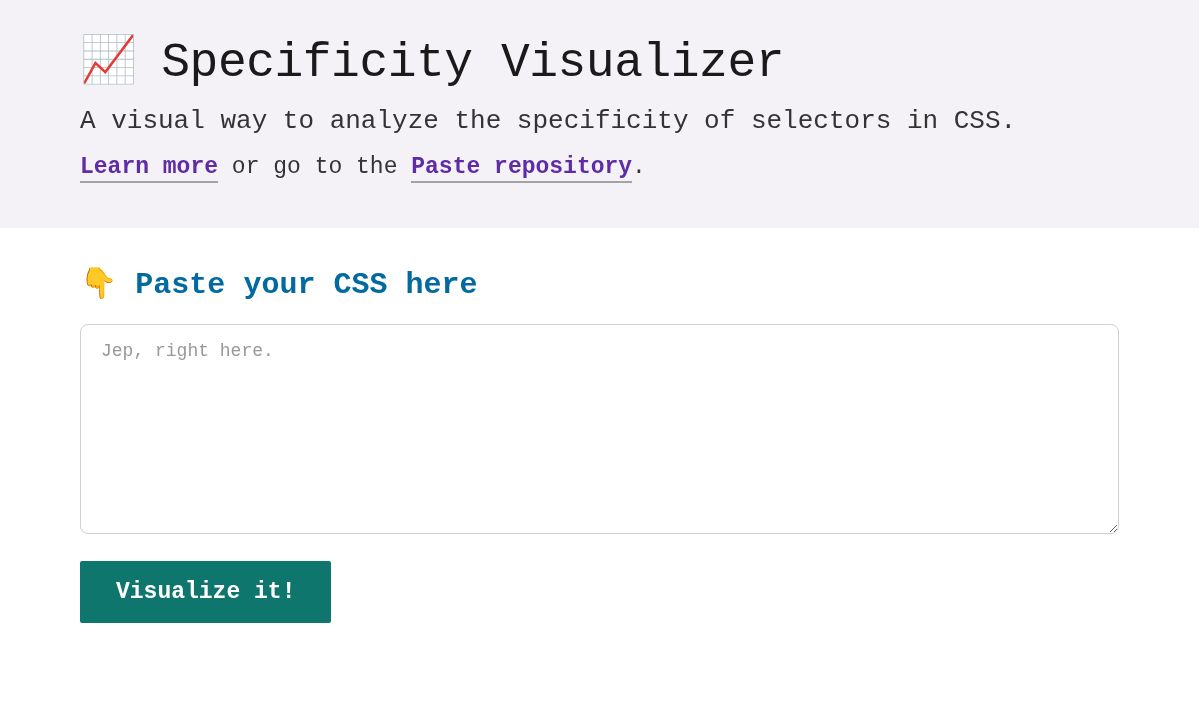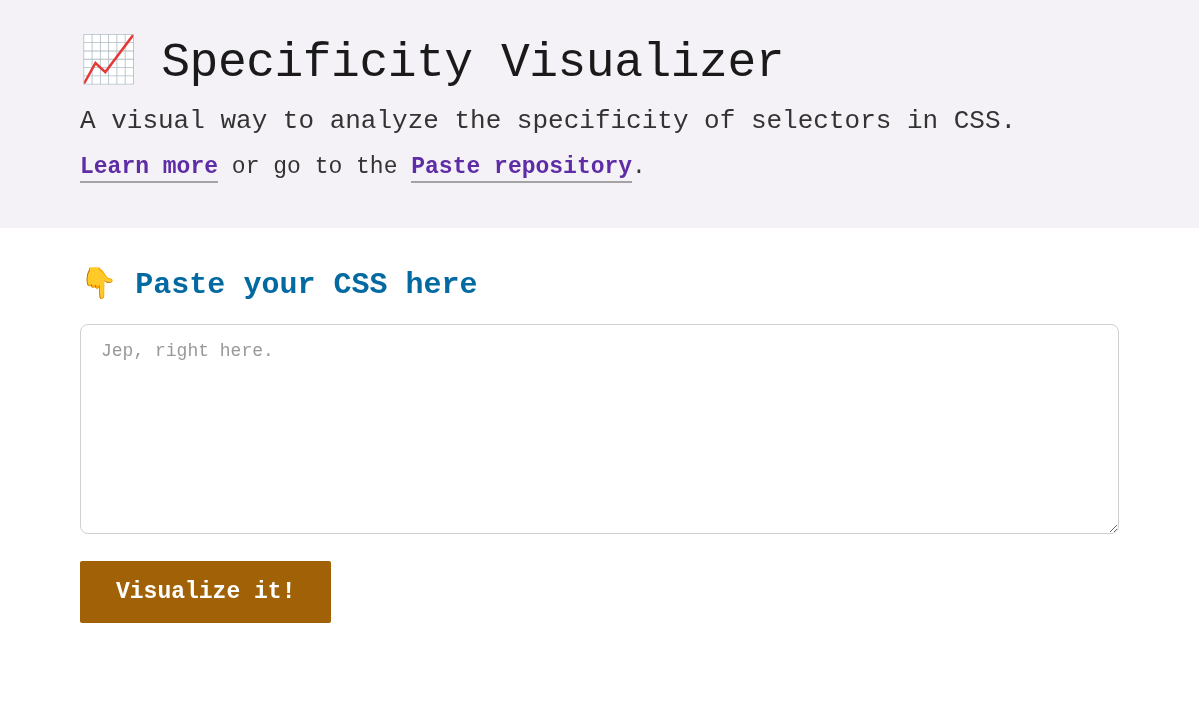--- a/index.html
+++ b/index.html
@@ -76,21 +76,21 @@
       font-family: inherit;
       font-size: 18px;
       color: #333;
       resize: vertical;
       margin-bottom: 22px;
     }
     .css-textarea::placeholder {
       color: #999999;
     }
     .visualize-button {
-      background: #a16207;
+      background: #0f766e;
       color: #ffffff;
       border: none;
       padding: 18px 36px;
       font-family: inherit;
       font-size: 23px;
       font-weight: 700;
       cursor: pointer;
       border-radius: 2px;
     }
   </style>

